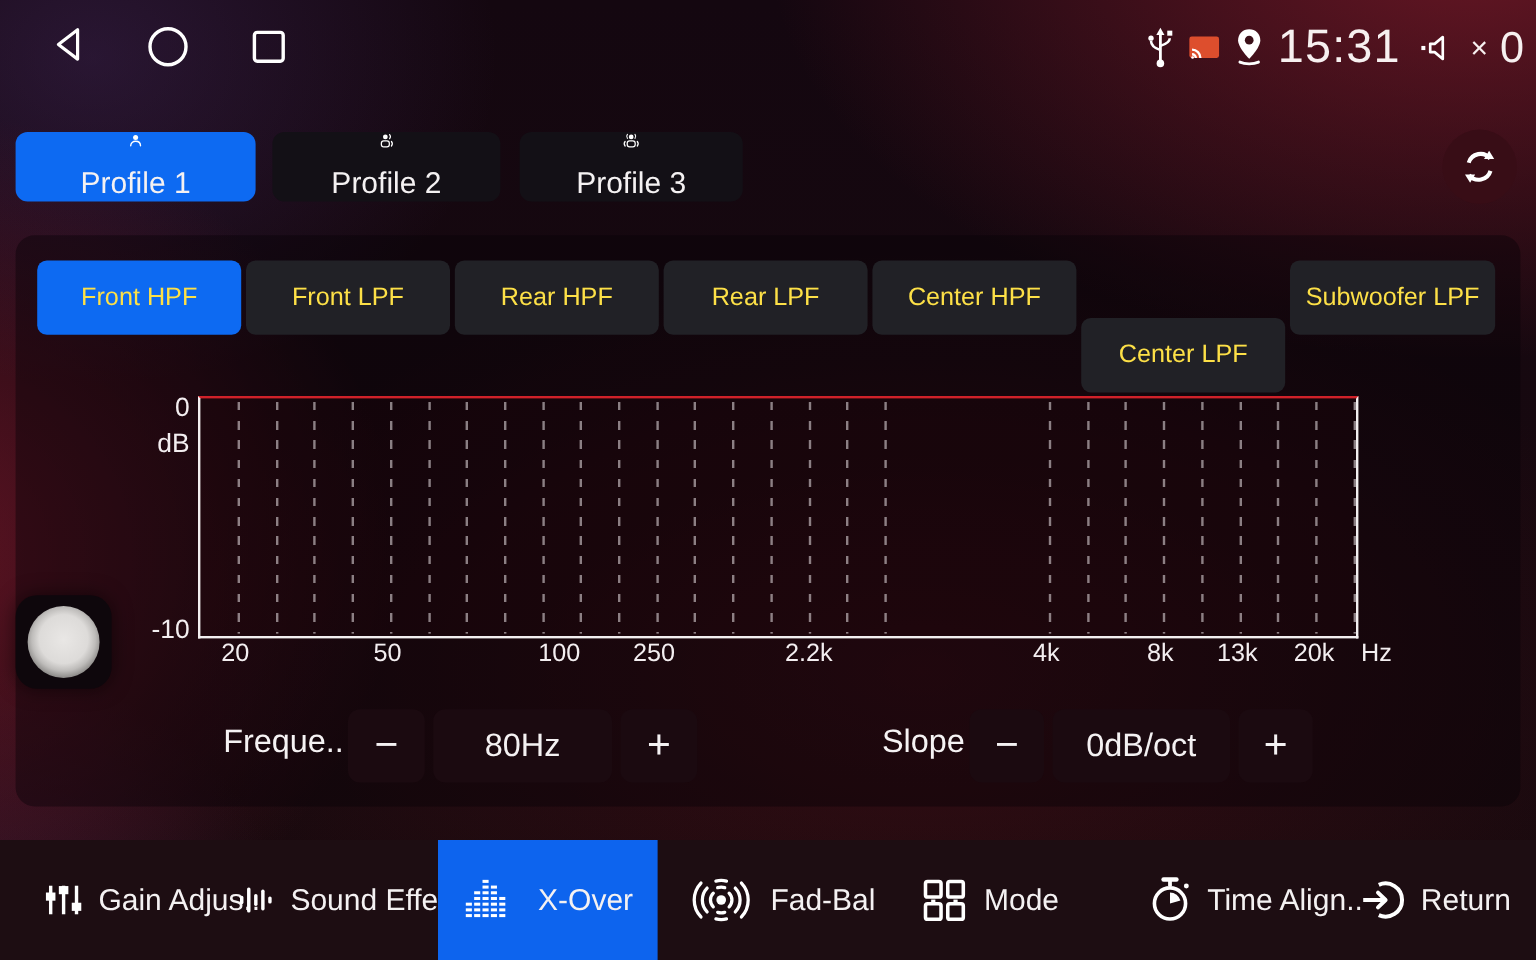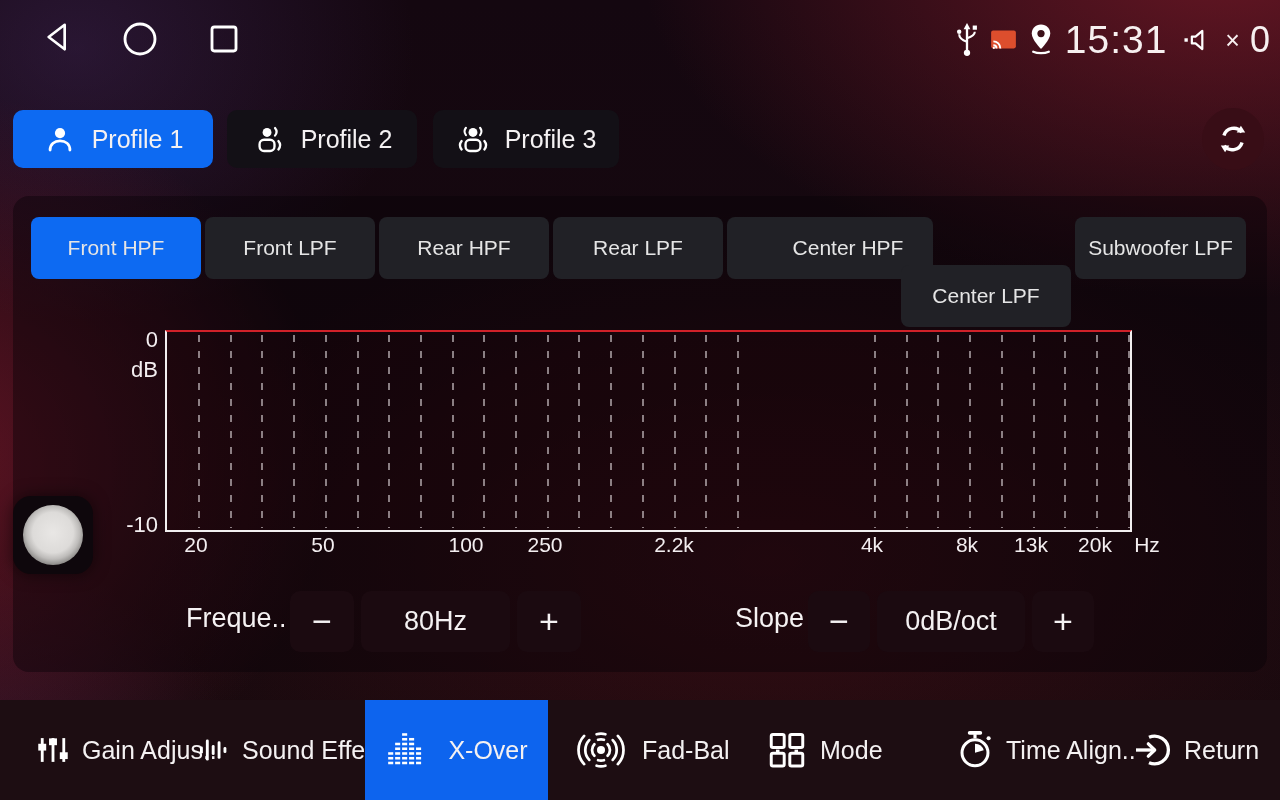--- a/index.html
+++ b/index.html
@@ -16,29 +16,29 @@
   }
   svg{display:block;}
   
   .sysbtn{position:absolute;top:21px;}
   .status-right{position:absolute;top:0;right:10px;height:80px;display:flex;align-items:center;gap:9px;}
   .time{font-size:39px;letter-spacing:1px;color:#f7f0f0;}
   .vol-x{font-size:25px;margin:0 1px 0 2px;color:#f7f0f0;}
   .vol-0{font-size:36px;color:#f7f0f0;}
   
   .profile-tab{position:absolute;top:110px;height:58px;border-radius:10px;background:#131016;
-    display:flex;align-items:center;justify-content:center;gap:15px;font-size:25px;cursor:default;}
+    display:flex;align-items:center;justify-content:center;gap:15px;font-size:25px;cursor:default;flex-direction:column;}
   .profile-tab.active{background:#0d6af2;}
   .refresh-btn{position:absolute;left:1202px;top:108px;width:62px;height:62px;border-radius:50%;
     background:#380d16;display:flex;align-items:center;justify-content:center;}
   
   .panel{position:absolute;left:13px;top:196px;width:1254px;height:476px;border-radius:16px;
     background:rgba(8,3,8,0.42);}
   .filter-tab{position:absolute;top:217px;height:62px;width:170px;border-radius:8px;background:#212126;
-    display:flex;align-items:center;justify-content:center;font-size:21px;color:#e5e5e5;}
+    display:flex;align-items:center;justify-content:center;font-size:21px;color:#fde047;}
   .filter-tab.active{background:#0d6af2;}
   
   .graph{position:absolute;left:165px;top:330px;width:963px;height:198px;
     border-left:2px solid #f2eff0;border-right:2px solid #f2eff0;border-bottom:2px solid #f2eff0;
     border-top:2px solid #d02129;background:rgba(30,5,9,0.22);}
   .gridline{position:absolute;top:3px;bottom:2px;width:2px;
     background:repeating-linear-gradient(to bottom, rgba(235,228,231,0.55) 0px, rgba(235,228,231,0.55) 7px, rgba(0,0,0,0) 7px, rgba(0,0,0,0) 16px);}
   .ylab{position:absolute;left:100px;width:58px;text-align:right;font-size:22px;color:#f3eef0;}
   .xlab{position:absolute;top:533px;transform:translateX(-50%);font-size:21px;color:#f3eef0;}
   
@@ -152,21 +152,21 @@
     </div>
   <div class="filter-tab" style="left:205px;">
       <span>Front LPF</span>
     </div>
   <div class="filter-tab" style="left:379px;">
       <span>Rear HPF</span>
     </div>
   <div class="filter-tab" style="left:553px;">
       <span>Rear LPF</span>
     </div>
-  <div class="filter-tab" style="left:727px;padding-left:36px;">
+  <div class="filter-tab" style="left:727px;">
       <span>Center HPF</span>
     </div>
   <div class="filter-tab" style="left:901px;margin-top:48px;">
       <span>Center LPF</span>
     </div>
   <div class="filter-tab" style="left:1075px;width:171px;">
       <span>Subwoofer LPF</span>
     </div>
 
   <div class="ylab" style="top:327px;">0</div>

